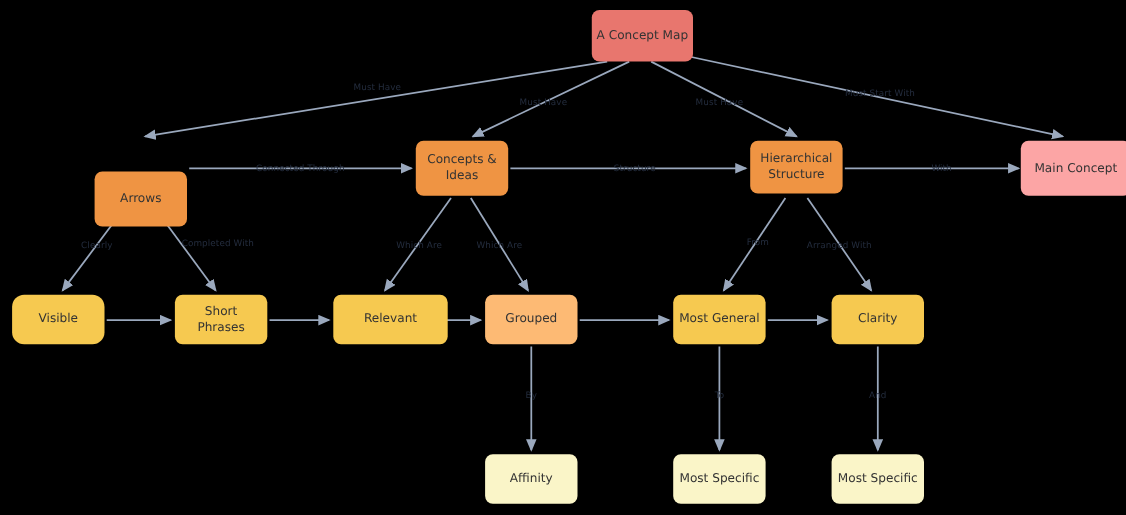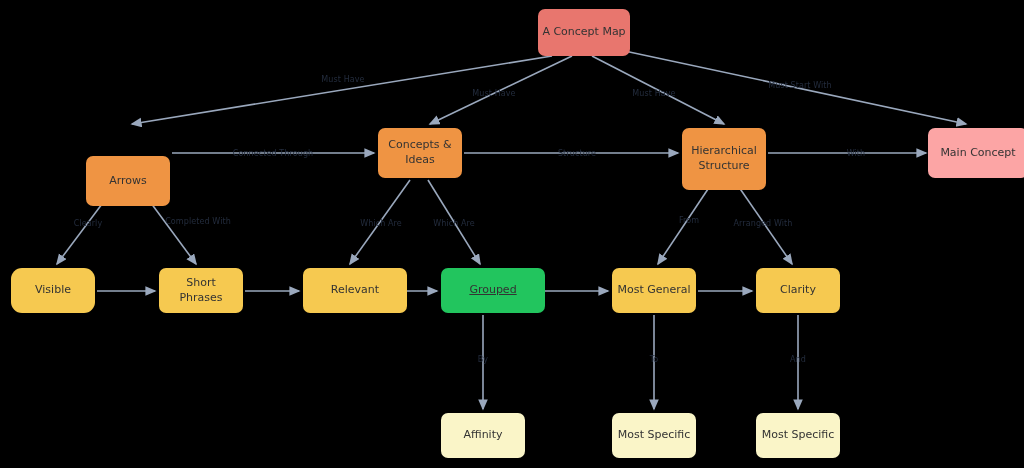--- a/index.html
+++ b/index.html
@@ -83,36 +83,36 @@
   <div id="node-layer">
       <div class="node" style="left: 538px; top: 9px; width: 92px; height: 47px; background: rgb(232, 118, 110); color: rgb(51, 51, 51);">
         <span>A Concept Map</span>
       </div>
       <div class="node" style="left: 86px; top: 128px; width: 84px; height: 50px; background: rgb(239, 148, 67); color: rgb(51, 51, 51); margin-top: 28px;">
         <span>Arrows</span>
       </div>
       <div class="node" style="left: 378px; top: 128px; width: 84px; height: 50px; background: rgb(239, 148, 67); color: rgb(51, 51, 51);">
         <span>Concepts &amp; Ideas</span>
       </div>
-      <div class="node" style="left: 682px; top: 128px; width: 84px; height: 62px; background: rgb(239, 148, 67); color: rgb(51, 51, 51);">
+      <div class="node" style="left: 682px; top: 128px; width: 84px; height: 48px; background: rgb(239, 148, 67); color: rgb(51, 51, 51);">
         <span>Hierarchical Structure</span>
       </div>
       <div class="node" style="left: 928px; top: 128px; width: 100px; height: 50px; background: #fca5a5; color: rgb(51, 51, 51);">
         <span>Main Concept</span>
       </div>
       <div class="node" style="left: 11px; top: 268px; width: 84px; height: 45px; background: rgb(246, 201, 80); color: rgb(51, 51, 51); border-radius: 11px;">
         <span>Visible</span>
       </div>
       <div class="node" style="left: 159px; top: 268px; width: 84px; height: 45px; background: rgb(246, 201, 80); color: rgb(51, 51, 51);">
         <span>Short Phrases</span>
       </div>
       <div class="node" style="left: 303px; top: 268px; width: 104px; height: 45px; background: rgb(246, 201, 80); color: rgb(51, 51, 51);">
         <span>Relevant</span>
       </div>
-      <div class="node" style="left: 441px; top: 268px; width: 104px; height: 45px; background: #22c55e; color: rgb(51, 51, 51); text-decoration: underline;">
+      <div class="node" style="left: 441px; top: 268px; width: 84px; height: 45px; background: #fdba74; color: rgb(51, 51, 51);">
         <span>Grouped</span>
       </div>
       <div class="node" style="left: 612px; top: 268px; width: 84px; height: 45px; background: rgb(246, 201, 80); color: rgb(51, 51, 51);">
         <span>Most General</span>
       </div>
       <div class="node" style="left: 756px; top: 268px; width: 84px; height: 45px; background: rgb(246, 201, 80); color: rgb(51, 51, 51);">
         <span>Clarity</span>
       </div>
       <div class="node" style="left: 441px; top: 413px; width: 84px; height: 45px; background: rgb(250, 245, 200); color: rgb(51, 51, 51);">
         <span>Affinity</span>

